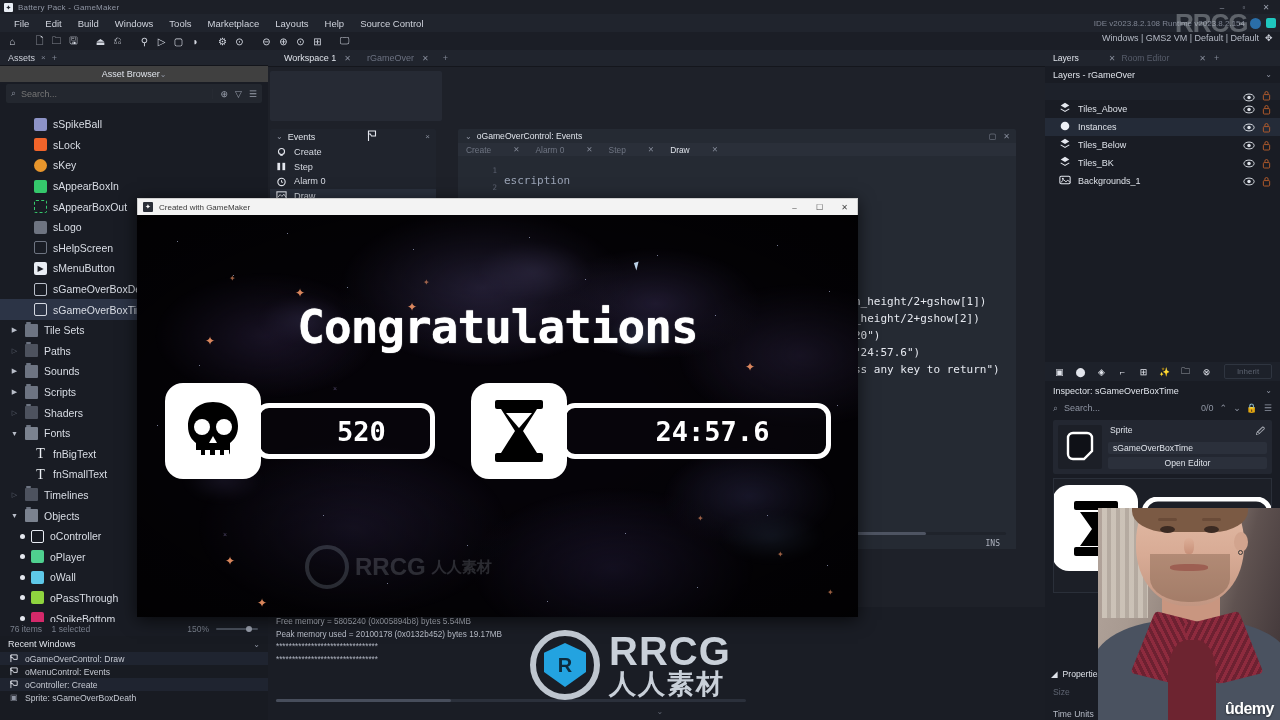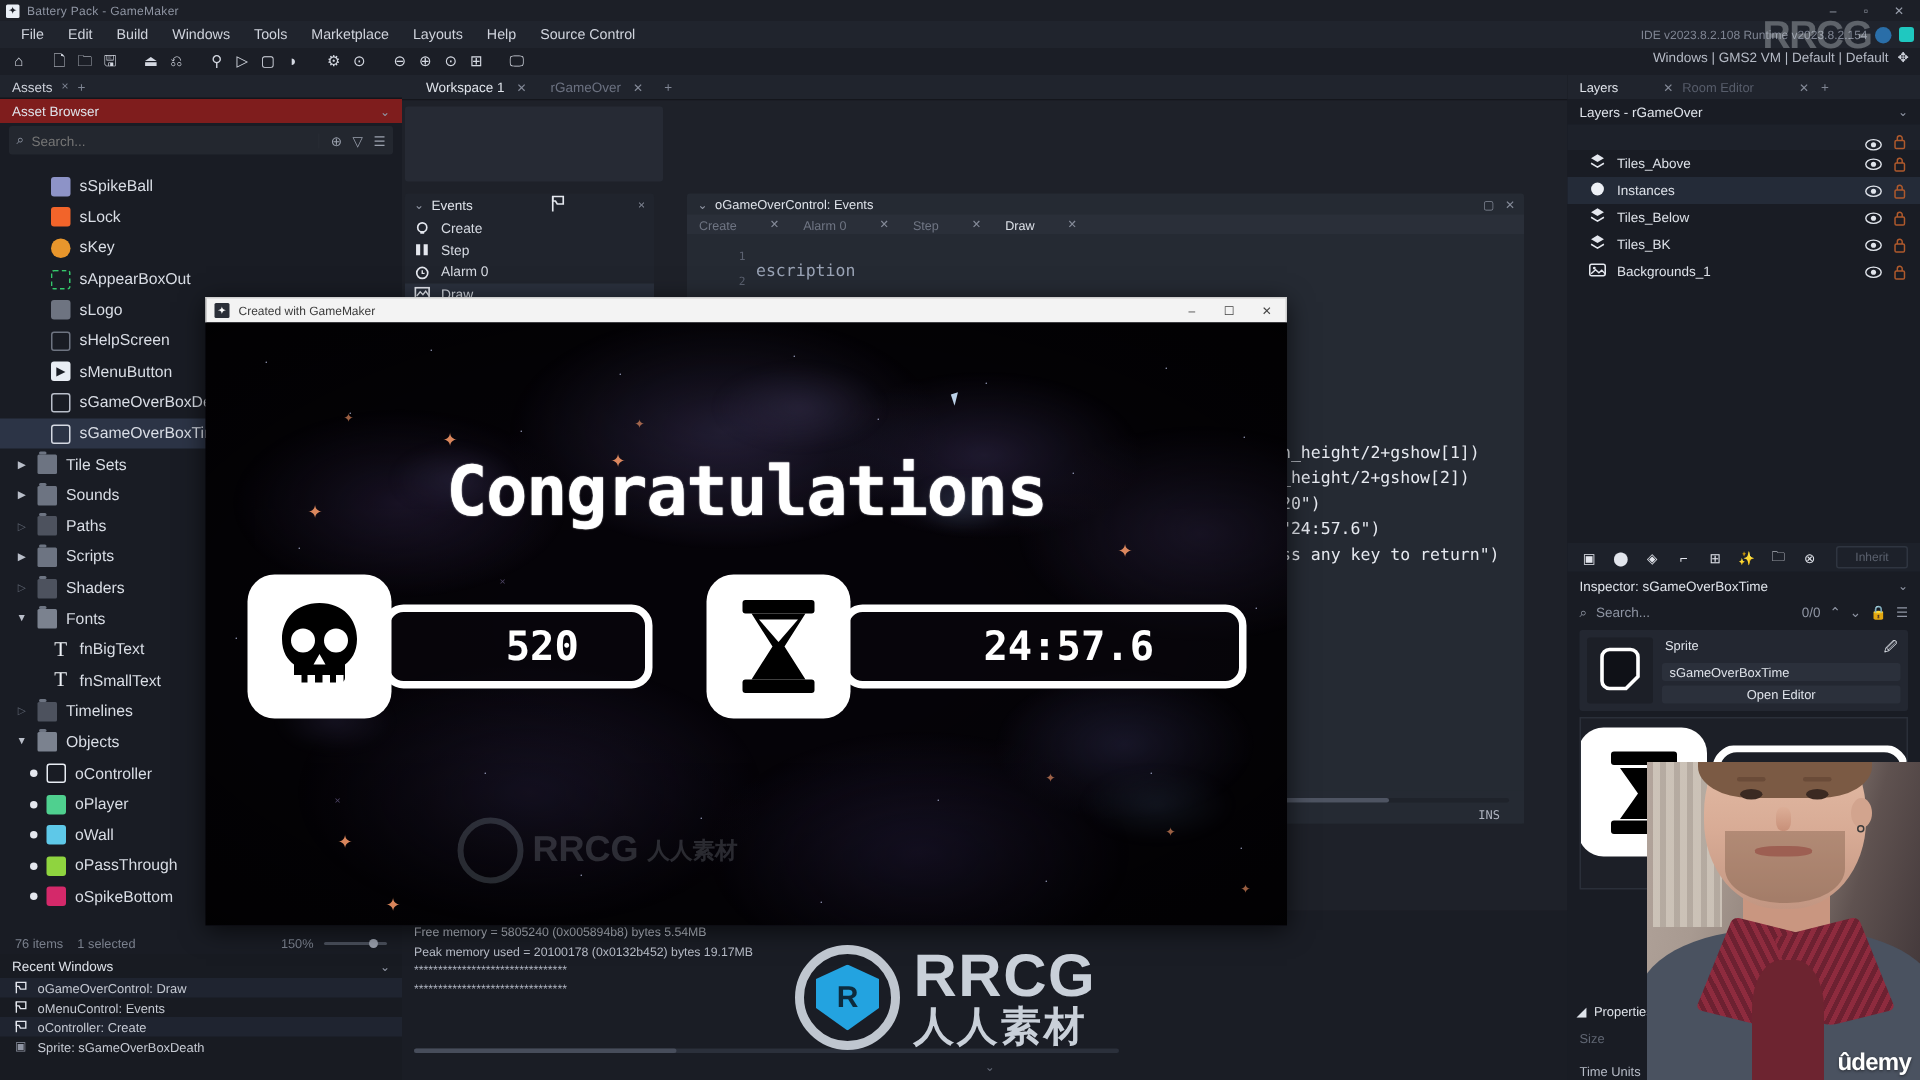--- a/index.html
+++ b/index.html
@@ -63,22 +63,22 @@
     position:absolute; left:0; top:50px; width:268px; height:670px; background:#191c24;
   }
   .panel-tabbar{
     height:16px; background:#20242d; display:flex; align-items:center; padding-left:8px; gap:6px;
     border-bottom:1px solid #13151b;
   }
   .panel-tab{ font-size:9px; color:#cdd1da; }
   .panel-tab-x{ font-size:8px; color:#7f8593; }
   .panel-tab-plus{ font-size:9px; color:#7f8593; }
   .panel-header{
-    height:16px; display:flex; align-items:center; justify-content:space-between;
-    padding:0 8px; font-size:9px; color:#dfe3ea; background:#7f1d1d;
+    height:16px; display:flex; align-items:center; justify-content:center;
+    padding:0 8px; font-size:9px; color:#dfe3ea; background:#404040;
   }
   .chev{ font-size:8px; color:#8f95a3; }
   .searchrow{
     height:19px; margin:2px 6px 3px 6px; background:#23272f; border-radius:2px;
     display:flex; align-items:center; padding:0 5px; gap:5px;
   }
   .searchrow .si{ color:#8f95a3; font-size:9px; }
   .searchrow input{
     flex:1; background:transparent; border:0; outline:0; color:#9aa0ad; font-size:9px;
     font-family:"Liberation Sans", sans-serif;
@@ -491,20 +491,24 @@
       </div>
       <div class="trow indent2">
         <span class="ic" style="background:#f2642a"></span>
         <span>sLock</span>
       </div>
       <div class="trow indent2">
         <span class="ic" style="background:#e8962c;border-radius:50%"></span>
         <span>sKey</span>
       </div>
       <div class="trow indent2">
+        <span class="ic" style="background:#35c86c"></span>
+        <span>sAppearBoxIn</span>
+      </div>
+      <div class="trow indent2">
         <span class="ic" style="background:transparent;border:1.5px dashed #35c86c"></span>
         <span>sAppearBoxOut</span>
       </div>
       <div class="trow indent2">
         <span class="ic" style="background:#6e7481"></span>
         <span>sLogo</span>
       </div>
       <div class="trow indent2">
         <span class="ic" style="background:transparent;border:1px solid #6e7481"></span>
         <span>sHelpScreen</span>
@@ -521,28 +525,28 @@
         <span class="ic" style="background:transparent;border:1px solid #d4d8e1"></span>
         <span>sGameOverBoxTime</span>
       </div>
 
       <div class="trow">
         <span class="arrow">▶</span>
         <span class="ic ic-folder"></span>
         <span>Tile Sets</span>
       </div>
       <div class="trow">
+        <span class="arrow dim">▷</span>
+        <span class="ic ic-folder" style="background:#4d525e"></span>
+        <span>Paths</span>
+      </div>
+      <div class="trow">
         <span class="arrow">▶</span>
         <span class="ic ic-folder"></span>
         <span>Sounds</span>
-      </div>
-      <div class="trow">
-        <span class="arrow dim">▷</span>
-        <span class="ic ic-folder" style="background:#4d525e"></span>
-        <span>Paths</span>
       </div>
       <div class="trow">
         <span class="arrow">▶</span>
         <span class="ic ic-folder"></span>
         <span>Scripts</span>
       </div>
       <div class="trow">
         <span class="arrow dim">▷</span>
         <span class="ic ic-folder" style="background:#4d525e"></span>
         <span>Shaders</span>

